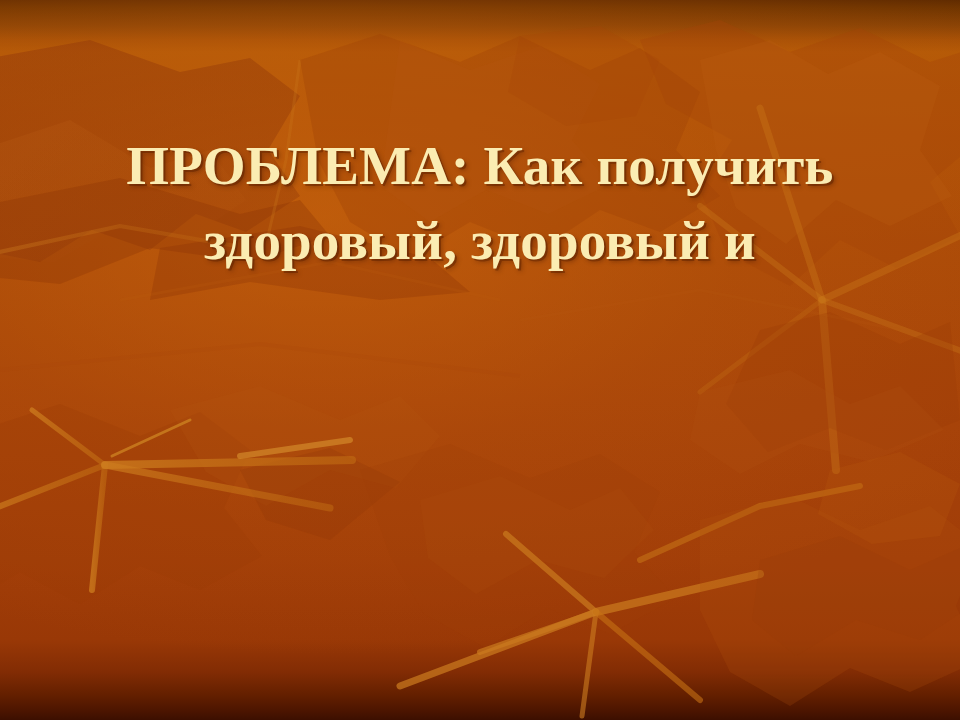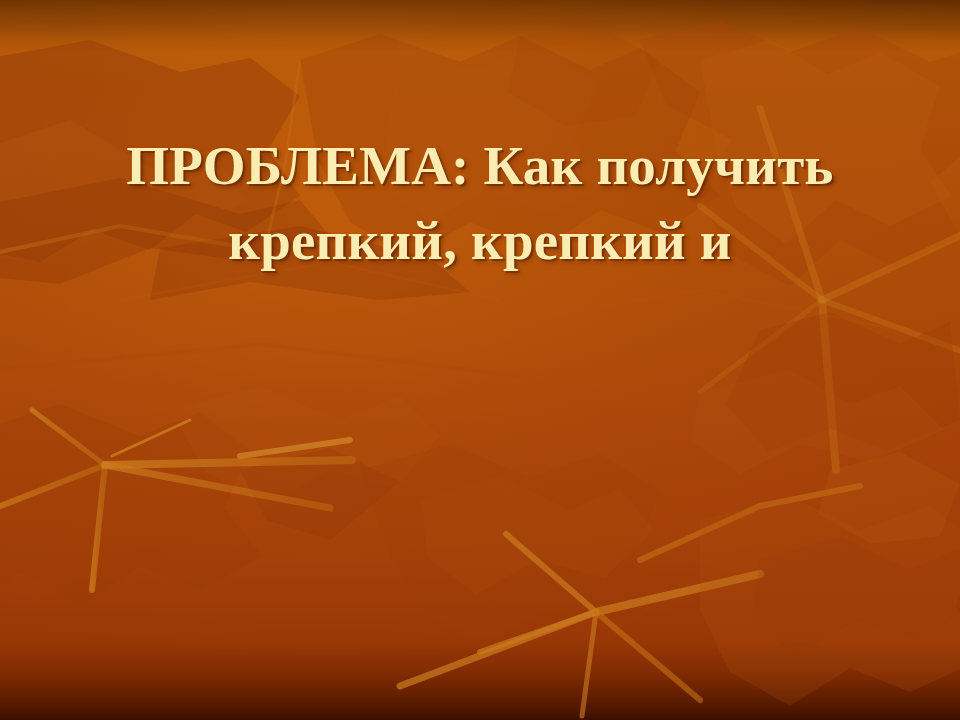--- a/index.html
+++ b/index.html
@@ -203,16 +203,16 @@
 
     <g>
       <path d="M 120,300 L 330,262 L 500,300" stroke="#b9590f" stroke-width="3" fill="none" opacity="0.22"></path>
       <path d="M 520,320 L 700,290 L 900,330" stroke="#b9590f" stroke-width="3" fill="none" opacity="0.18"></path>
       <path d="M 0,370 L 260,344 L 520,376" stroke="#a8450b" stroke-width="4" fill="none" opacity="0.20"></path>
     </g>
   </svg>
 
   <div class="title-block">
     <span class="title-line">ПРОБЛЕМА: Как получить</span>
-    <span class="title-line">крепкий, крепкий и</span>
+    <span class="title-line">здоровый, здоровый и</span>
   </div>
 
 </div>
 
 </body></html>

